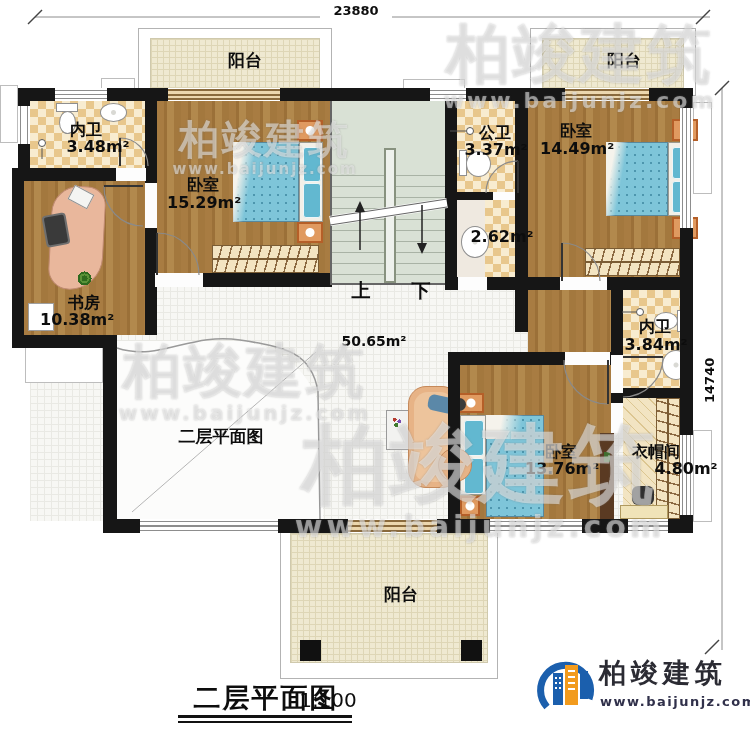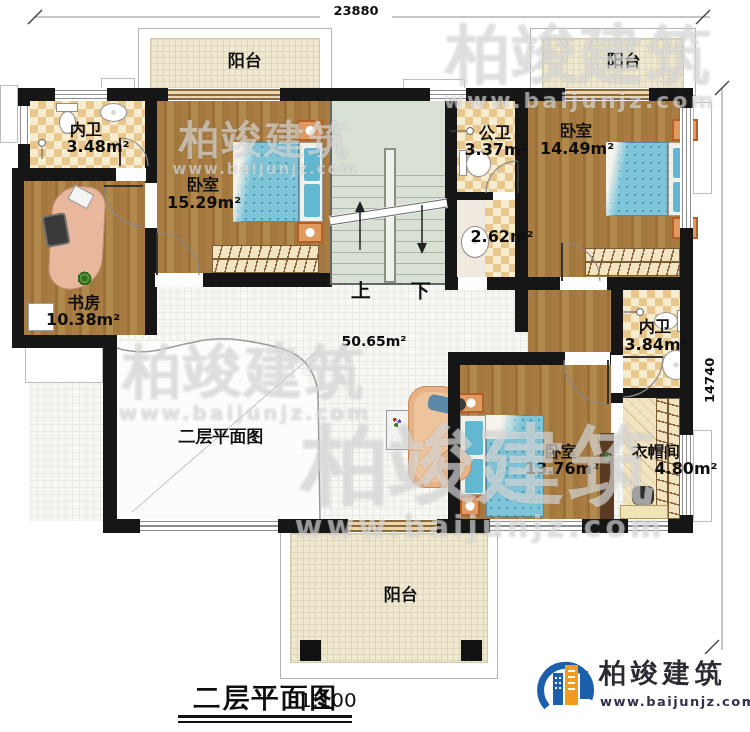--- a/index.html
+++ b/index.html
@@ -236,21 +236,21 @@
   <div class="lbl" style="left:582px;top:52px;width:84px;font-size:17px;">阳台</div>
   <div class="lbl" style="left:359px;top:586px;width:84px;font-size:17px;">阳台</div>
 
   <div class="lbl" style="left:55px;top:122px;width:62px;font-size:16px;">内卫</div>
   <div class="lbl area" style="left:48px;top:139px;width:76px;margin-left:12px;">3.48m²</div>
 
   <div class="lbl" style="left:171px;top:177px;width:64px;font-size:16px;">卧室</div>
   <div class="lbl area" style="left:167px;top:195px;width:72px;">15.29m²</div>
 
   <div class="lbl" style="left:52px;top:295px;width:64px;font-size:16px;">书房</div>
-  <div class="lbl area" style="left:46px;top:312px;width:72px;">10.38m²</div>
+  <div class="lbl area" style="left:40px;top:312px;width:72px;">10.38m²</div>
 
   <div class="lbl" style="left:464px;top:125px;width:62px;font-size:16px;">公卫</div>
   <div class="lbl area" style="left:460px;top:142px;width:72px;">3.37m²</div>
 
   <div class="lbl area" style="left:466px;top:229px;width:72px;">2.62m²</div>
 
   <div class="lbl" style="left:544px;top:123px;width:64px;font-size:16px;">卧室</div>
   <div class="lbl area" style="left:540px;top:141px;width:72px;">14.49m²</div>
 
   <div class="lbl" style="left:623px;top:319px;width:64px;font-size:16px;">内卫</div>

